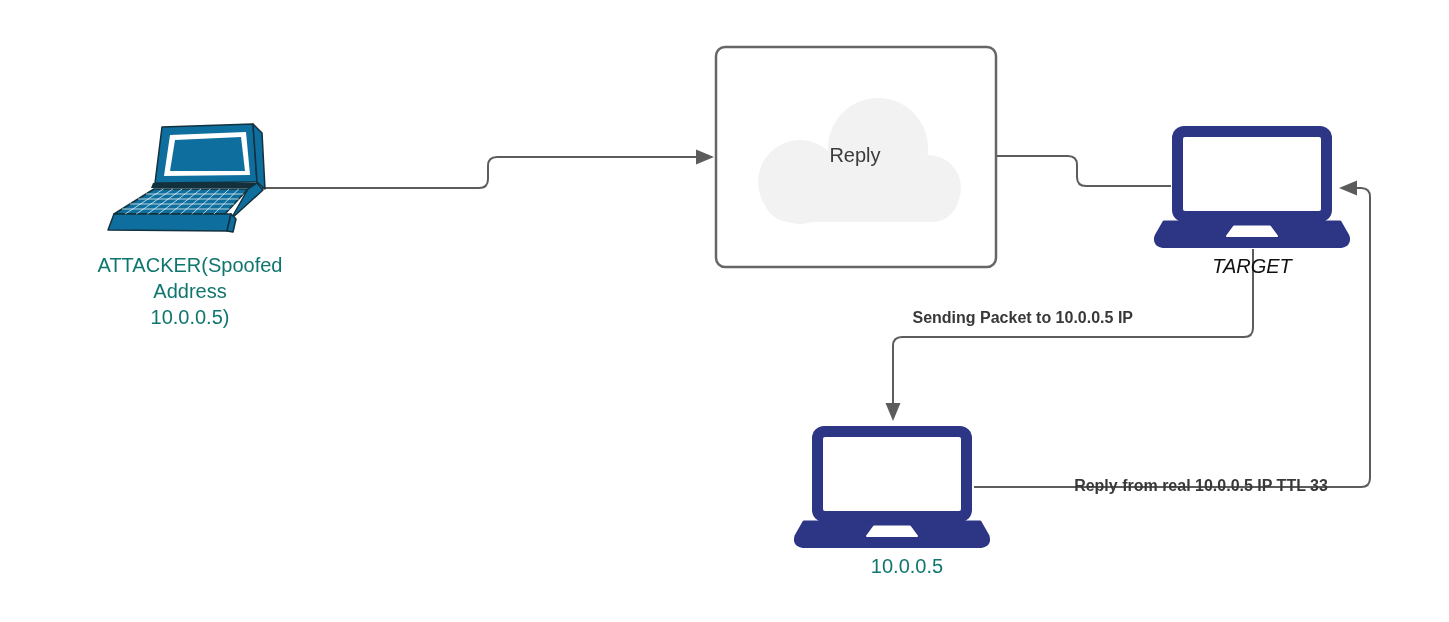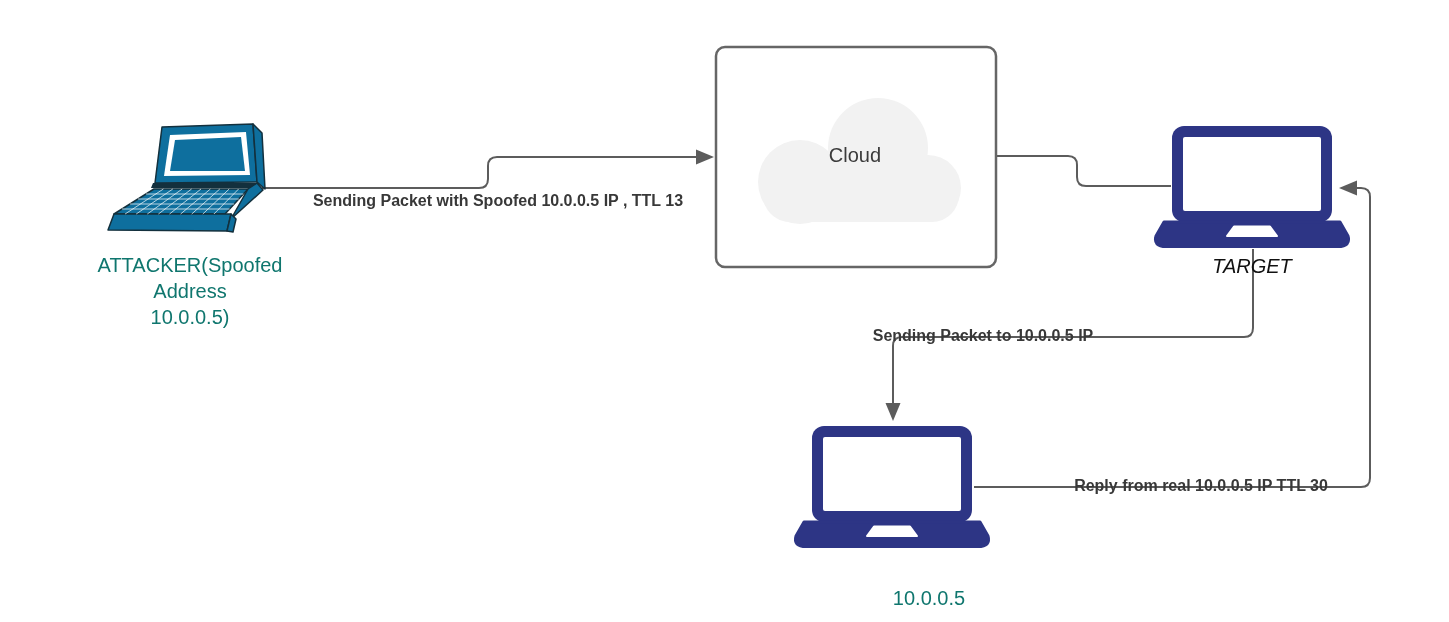--- a/index.html
+++ b/index.html
@@ -131,25 +131,24 @@
     </g>
 
     <use href="#laptop-navy" transform="translate(1148,126)"></use>
     <use href="#laptop-navy" transform="translate(788,426)"></use>
   </svg>
 
   <div class="lbl node-lbl pre-line" style="left:80px; top:252px; width:220px;">ATTACKER(Spoofed
 Address
 10.0.0.5)</div>
 
-  <div class="lbl edge-lbl" style="left:283px; top:191px; width:430px;">Sending Packet with Spoofed 10.0.0.5 IP , TTL 13</div>
 
-  <div class="lbl cloud-lbl" style="left:795px; top:144px; width:120px;">Cloud</div>
+  <div class="lbl cloud-lbl" style="left:795px; top:144px; width:120px;">Reply</div>
 
   <div class="lbl target-lbl" style="left:1192px; top:255px; width:120px;">TARGET</div>
 
-  <div class="lbl edge-lbl" style="left:833px; top:326px; width:300px;">Sending Packet to 10.0.0.5 IP</div>
+  <div class="lbl edge-lbl" style="left:833px; top:308px; width:300px;text-align:right;">Sending Packet to 10.0.0.5 IP</div>
 
-  <div class="lbl edge-lbl" style="left:1050px; top:476px; width:302px;">Reply from real 10.0.0.5 IP TTL 30</div>
+  <div class="lbl edge-lbl" style="left:1050px; top:476px; width:302px;">Reply from real 10.0.0.5 IP TTL 33</div>
 
-  <div class="lbl node-lbl" style="left:869px; top:553px; width:120px;margin-top:32px;">10.0.0.5</div>
+  <div class="lbl node-lbl" style="left:847px; top:553px; width:120px;">10.0.0.5</div>
 
 </div>
 
 </body></html>

